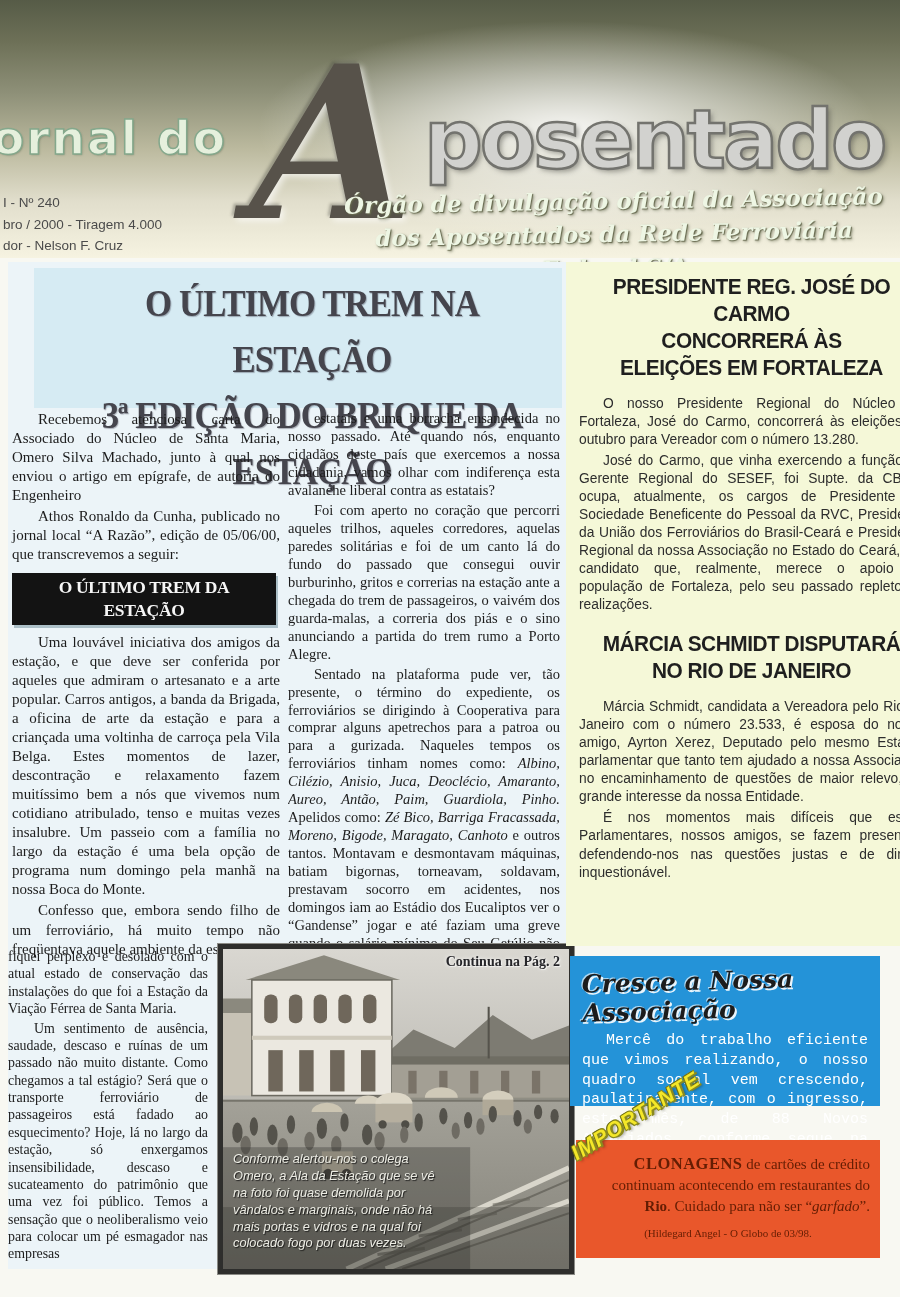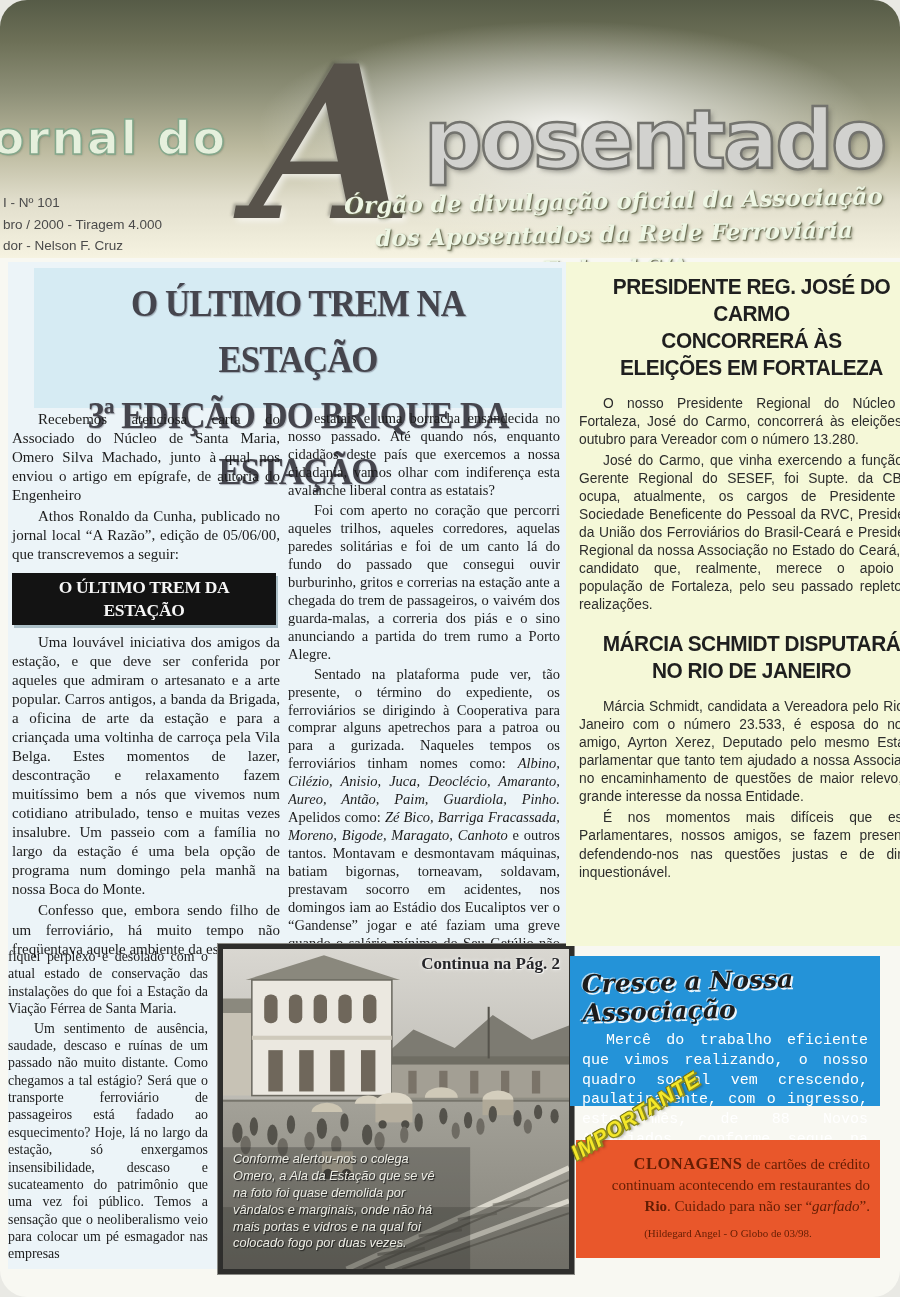--- a/index.html
+++ b/index.html
@@ -1,17 +1,17 @@
 <!DOCTYPE html>
 <html lang="pt"><head>
 <meta charset="utf-8">
 <style>
   html,body { margin:0; padding:0; background:#e9e9e4; }
   .page { position:relative; width:900px; height:1297px; background:#f8f8f2;
-          overflow:hidden; font-family:"Liberation Serif", serif;border-radius:27px; }
+          overflow:hidden; font-family:"Liberation Serif", serif; }
 
   
   .masthead { position:absolute; left:0; top:0; width:900px; height:258px;
     background:
       radial-gradient(ellipse 430px 150px at 63% 50%, rgba(255,255,255,.88), rgba(255,255,255,0) 72%),
       linear-gradient(180deg,#565b47 0%, #6d7057 16%, #8e9078 36%, #bcba9f 58%, #e1decc 78%, #f6f3e1 100%);
   }
   .mast-jornal { position:absolute; left:-8px; top:110px;
     font-family:"DejaVu Sans", sans-serif; font-weight:bold; font-size:47px; letter-spacing:2px;
     color:#e6f0dd; -webkit-text-stroke:1.5px #84a88c; text-shadow:1px 1px 2px rgba(70,95,70,.45); }
@@ -24,21 +24,21 @@
   .mast-tagline { position:absolute; left:338px; top:184px; width:552px; text-align:center;
     font-family:"DejaVu Serif", serif; font-style:italic; font-weight:bold; font-size:23px;
     color:#eef6e4; text-shadow:1px 1px 1px #696c51, 2px 2px 3px rgba(90,95,70,.55);
     transform:rotate(-1deg); line-height:1.45; }
   .mast-issue { position:absolute; left:3px; top:192px; font-family:"Liberation Sans", sans-serif;
     font-size:13.5px; color:#4b4b4b; line-height:1.6; }
 
   
   .wash-left { position:absolute; left:8px; top:262px; width:558px; height:1007px; background:#ecf4f8; }
   .headline-band { position:absolute; left:34px; top:268px; width:528px; height:140px; background:#d6ebf3; }
-  .main-headline { position:absolute; left:34px; top:276px; width:528px; text-align:center;
+  .main-headline { position:absolute; left:48px; top:276px; width:528px; text-align:center;
     font-weight:bold; color:#45454d; letter-spacing:-1px;
     text-shadow:1px 1px 1px rgba(70,70,85,.4); }
   .main-headline .hl { font-size:37px; line-height:56px; transform:scaleX(.94); }
 
   
   .bodytext p { margin:0; text-indent:26px; }
   .bodytext p + p { margin-top:2px; }
   .col-left-wide { position:absolute; left:12px; top:410px; width:268px;
     font-size:15px; line-height:1.27; text-align:justify; color:#1c1c1c; }
   .section-bar { margin:9px 4px 8px 0; background:#131313; color:#f6f6f6; font-weight:bold;
@@ -48,21 +48,21 @@
     font-size:13.9px; line-height:1.25; text-align:justify; color:#1c1c1c; }
   .col-left-narrow p.cont { text-indent:0; }
   .col-middle { position:absolute; left:288px; top:410px; width:272px; height:534px; overflow:hidden;
     font-size:14.5px; line-height:1.24; text-align:justify; color:#1c1c1c; }
   .ital { font-style:italic; }
 
   
   .photo-frame { position:absolute; left:218px; top:944px; width:346px; height:320px;
     border:5px solid #2e2e2c; box-shadow:0 0 0 1px #8b8b86; background:#b3b1aa; }
   .photo-frame svg { position:absolute; left:0; top:0; width:100%; height:100%; }
-  .photo-continua { position:absolute; top:5px; right:9px; font-weight:bold; font-size:17px;
+  .photo-continua { position:absolute; top:5px; right:9px; font-weight:bold; font-size:14px;
     color:#26262a; text-shadow:0 0 4px rgba(255,255,255,.9), 1px 1px 0 rgba(255,255,255,.6);margin-left:40px; }
   .photo-caption { position:absolute; left:10px; top:202px; width:208px;
     font-family:"Liberation Sans", sans-serif; font-style:italic; font-size:12.8px; line-height:1.32;
     color:#ecece4; text-shadow:1px 1px 1px rgba(15,15,15,.85); }
 
   
   .col-right { position:absolute; left:566px; top:262px; width:371px; height:684px;
     background:#f5f8d8; box-sizing:border-box; padding:10px 13px 0;
     font-family:"Liberation Sans", sans-serif; font-size:13.8px; line-height:1.31;
     color:#2d2d2d; text-align:justify; }
@@ -100,21 +100,21 @@
 
   <div class="masthead">
     <div class="mast-jornal">ornal do</div>
     <div class="mast-A">A</div>
     <div class="mast-rest">posentado</div>
     <div class="mast-tagline">
       <div>Órgão de divulgação oficial da Associação</div>
       <div>dos Aposentados da Rede Ferroviária Federal S/A</div>
     </div>
     <div class="mast-issue">
-      <div>I - Nº 101</div>
+      <div>I - Nº 240</div>
       <div>bro / 2000 - Tiragem 4.000</div>
       <div>dor - Nelson F. Cruz</div>
     </div>
   </div>
 
   <div class="wash-left"></div>
   <div class="headline-band"></div>
 
   <div class="main-headline">
     <div class="hl">O ÚLTIMO TREM NA ESTAÇÃO</div>

